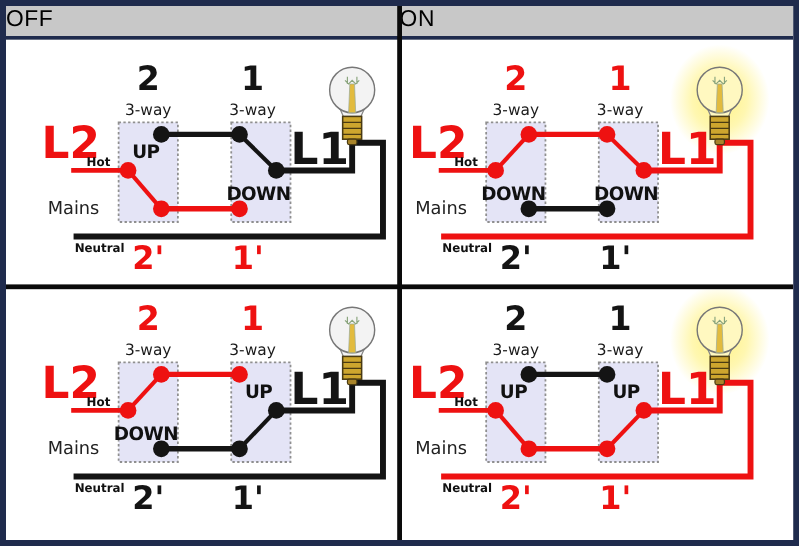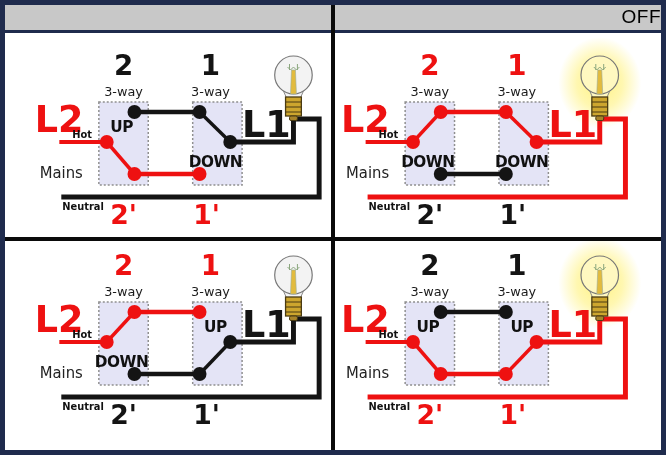--- a/index.html
+++ b/index.html
@@ -2,21 +2,21 @@
 <html><head>
 <meta charset="utf-8">
 <style>
   html,body { margin:0; padding:0; background:#fff; }
   .frame { position:relative; width:666px; height:455px; border:5px solid #1f2b4d;
            box-sizing:border-box; background:#ffffff; overflow:hidden;
            font-family:"DejaVu Sans", sans-serif; }
   .header { position:absolute; left:0; top:0; width:656px; height:28px;
             background:#c8c8c8; border-bottom:3px solid #1f2b4d; box-sizing:border-box;
             display:flex; z-index:2; }
-  .header-cell { flex:1; text-align:right; color:#000;
+  .header-cell { flex:1; text-align:left; color:#000;
                  font:19px "Liberation Sans", sans-serif; line-height:24px; letter-spacing:0.5px; }
   .vdiv { position:absolute; left:326px; top:0; width:4px; height:445px; background:#0a0a0a; z-index:6; }
   .hdiv { position:absolute; left:0; top:232px; width:656px; height:4px; background:#0a0a0a; z-index:5; }
   .panel { position:absolute; background:#fff; }
   .panel svg { display:block; width:100%; height:100%; }
   #q0 { left:0;     top:28px;  width:326px; height:204px; }
   #q1 { left:330px; top:28px;  width:326px; height:204px; }
   #q2 { left:0;     top:236px; width:326px; height:209px; }
   #q3 { left:330px; top:236px; width:326px; height:209px; }
 
@@ -39,20 +39,21 @@
       <stop offset="0%" stop-color="#fff176" stop-opacity="0.95"></stop>
       <stop offset="55%" stop-color="#fff59d" stop-opacity="0.8"></stop>
       <stop offset="100%" stop-color="#fff59d" stop-opacity="0"></stop>
     </radialGradient>
   </defs>
 </svg>
 
 <div class="frame">
   <div class="header">
     <div class="header-cell">OFF</div>
+    <div class="header-cell">ON</div>
   </div>
 
   <div class="panel" id="q0">
   <svg preserveAspectRatio="none" xmlns="http://www.w3.org/2000/svg" viewBox="0 0 330 204">
 
     <ellipse cx="292" cy="50" rx="42" ry="46" fill="url(#glowGrad)" opacity="0"></ellipse>
 
     <rect x="95" y="69" width="50" height="83" stroke-width="1.5" stroke-dasharray="2,2" fill="#e4e4f6" stroke="#8f8f8f"></rect>
     <rect x="190" y="69" width="50" height="83" stroke-width="1.5" stroke-dasharray="2,2" fill="#e4e4f6" stroke="#8f8f8f"></rect>
 

